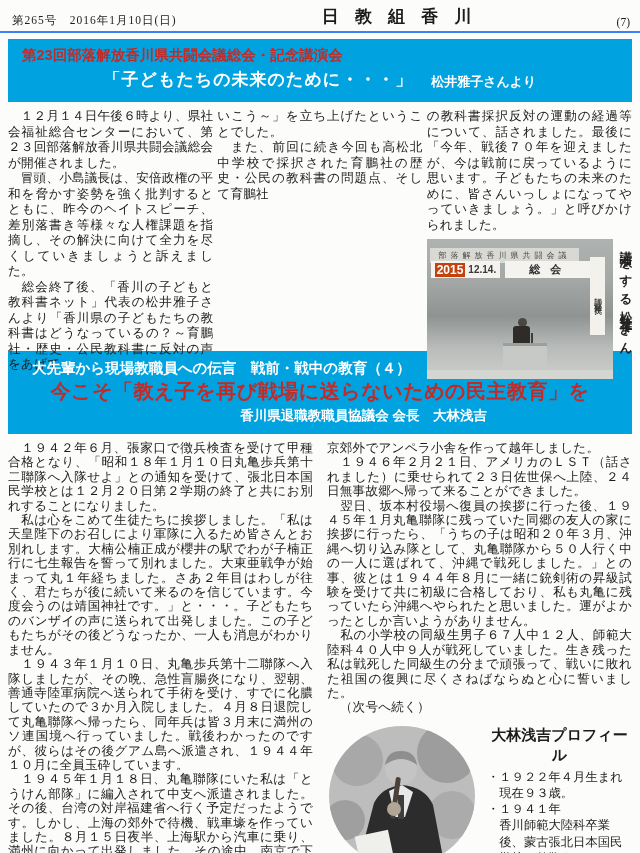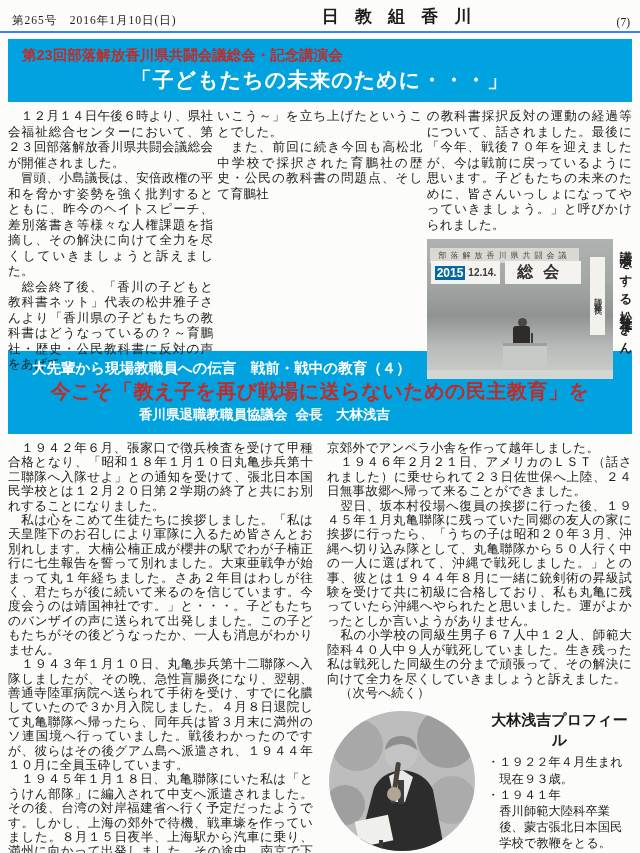--- a/index.html
+++ b/index.html
@@ -36,40 +36,40 @@
     color:var(--hl-red);
     font-family:"Liberation Sans","DejaVu Sans",sans-serif;
     font-weight:700;font-size:14.5px;line-height:19px;
   }
   .b1-titlerow{
     display:flex;justify-content:center;align-items:flex-end;gap:18px;
     margin-top:2px;
   }
   .b1-title{
     font-family:"Liberation Sans","DejaVu Sans",sans-serif;
-    font-weight:700;font-size:21px;line-height:26px;letter-spacing:1px;
+    font-weight:700;font-size:17px;line-height:26px;letter-spacing:1px;
   }
   .b1-byline{
     font-family:"Liberation Sans","DejaVu Sans",sans-serif;
     font-weight:700;font-size:13px;line-height:22px;
   }
   .banner2{padding:8px 0 9px 0;margin-top:10px;}
   .b2-kicker{
     font-family:"Liberation Sans","DejaVu Sans",sans-serif;
     font-weight:700;font-size:14.5px;line-height:19px;padding-left:24px;
   }
   .b2-title{
     color:var(--hl-red);
     text-align:center;
     font-family:"Liberation Sans","DejaVu Sans",sans-serif;
     font-weight:700;font-size:20px;line-height:26px;letter-spacing:0.5px;
   }
   .b2-byline{
-    text-align:center;padding-right:145px;
-    font-family:Liberation Mono, monospace;
+    text-align:right;padding-right:145px;
+    font-family:Liberation Sans, sans-serif;
     font-weight:700;font-size:13.5px;line-height:19px;margin-top:2px;padding-left:34px;
   }
   
   .cols{display:flex;margin:7px 8px 0 8px;}
   .s1{gap:4px;height:232px;}
   .s2{gap:14px;margin-top:7px;}
   .col{flex:1;min-width:0;}
   .para{
     text-align:justify;
     letter-spacing:0.2px;
@@ -90,25 +90,25 @@
     font-size:8px;line-height:15px;letter-spacing:4px;text-align:center;
     white-space:nowrap;overflow:hidden;
   }
   .ph1-strip{
     position:absolute;top:22px;left:4px;display:flex;gap:5px;align-items:stretch;
   }
   .ph1-datecard{
     background:#f4f3ef;color:#3a3a3a;display:flex;align-items:center;gap:3px;
     padding:1px 4px;font-family:"Liberation Sans","DejaVu Sans",sans-serif;
   }
-  .ph1-year{font-weight:700;font-size:12px;background:#0369a1;color:#fff;padding:0 2px;}
+  .ph1-year{font-weight:700;font-size:12px;background:#c2410c;color:#fff;padding:0 2px;}
   .ph1-date{font-weight:700;font-size:10px;}
   .ph1-soukai{
-    background:#f4f3ef;color:#2e2e2e;font-weight:700;font-size:16px;
-    padding:1px 12px;letter-spacing:10px;display:flex;align-items:center;white-space:nowrap;
+    background:#f4f3ef;color:#2e2e2e;font-weight:700;font-size:11px;
+    padding:1px 24px;letter-spacing:10px;display:flex;align-items:center;white-space:nowrap;
   }
   .ph1-sidesign{
     position:absolute;top:18px;right:8px;width:15px;height:78px;
     background:#f2f1ec;color:#333;
     writing-mode:vertical-rl;font-size:8px;letter-spacing:1px;line-height:15px;
     text-align:center;font-family:"Liberation Sans","DejaVu Sans",sans-serif;
   }
   .ph1-head{
     position:absolute;bottom:52px;left:49%;width:9px;height:9px;border-radius:50%;
     background:#4a4642;
@@ -147,20 +147,21 @@
 <header class="masthead">
   <span class="mh-issue">第265号　2016年1月10日(日)</span>
   <span class="mh-title">日教組香川</span>
   <span class="mh-page">(7)</span>
 </header>
 
 <div class="banner banner1">
   <div class="b1-kicker">第23回部落解放香川県共闘会議総会・記念講演会</div>
   <div class="b1-titlerow">
     <span class="b1-title">「子どもたちの未来のために・・・」</span>
+    <span class="b1-byline">松井雅子さんより</span>
   </div>
 </div>
 
 <div class="cols s1">
   <div class="col">
       <p class="para">　１２月１４日午後６時より、県社会福祉総合センターにおいて、第２３回部落解放香川県共闘会議総会が開催されました。</p>
       <p class="para">　冒頭、小島議長は、安倍政権の平和を脅かす姿勢を強く批判するとともに、昨今のヘイトスピーチ、差別落書き等様々な人権課題を指摘し、その解決に向けて全力を尽くしていきましょうと訴えました。</p>
       <p class="para">　総会終了後、「香川の子どもと教科書ネット」代表の松井雅子さんより「香川県の子どもたちの教科書はどうなっているの？～育鵬社・歴史・公民教科書に反対の声をあげて</p>
     </div>
   <div class="col">
@@ -204,21 +205,21 @@
       <p class="para">　１９４２年６月、張家口で徴兵検査を受けて甲種合格となり、「昭和１８年１月１０日丸亀歩兵第十二聯隊へ入隊せよ」との通知を受けて、張北日本国民学校とは１２月２０日第２学期の終了と共にお別れすることになりました。</p>
       <p class="para">　私は心をこめて生徒たちに挨拶しました。「私は天皇陛下のお召しにより軍隊に入るため皆さんとお別れします。大楠公楠正成が櫻井の駅でわが子楠正行に七生報告を誓って別れました。大東亜戦争が始まって丸１年経ちました。さあ２年目はわしが往く、君たちが後に続いて来るのを信じています。今度会うのは靖国神社です。」と・・・。子どもたちのバンザイの声に送られて出発しました。この子どもたちがその後どうなったか、一人も消息がわかりません。</p>
       <p class="para">　１９４３年１月１０日、丸亀歩兵第十二聯隊へ入隊しましたが、その晩、急性盲腸炎になり、翌朝、善通寺陸軍病院へ送られて手術を受け、すでに化膿していたので３か月入院しました。４月８日退院して丸亀聯隊へ帰ったら、同年兵は皆３月末に満州のソ連国境へ行っていました。戦後わかったのですが、彼らはその後グアム島へ派遣され、１９４４年１０月に全員玉砕しています。</p>
       <p class="para">　１９４５年１月１８日、丸亀聯隊にいた私は「とうけん部隊」に編入されて中支へ派遣されました。その後、台湾の対岸福建省へ行く予定だったようです。しかし、上海の郊外で待機、戦車壕を作っていました。８月１５日夜半、上海駅から汽車に乗り、満州に向かって出発しました。その途中、南京で下車し、１週間ほど南京付近に分散していた日本軍を救出した後、南</p>
     </div>
   <div class="col">
     <div>
         <p class="para">京郊外でアンペラ小舎を作って越年しました。</p>
         <p class="para">　１９４６年２月２１日、アメリカのＬＳＴ（話されました）に乗せられて２３日佐世保へ上陸、２４日無事故郷へ帰って来ることができました。</p>
         <p class="para">　翌日、坂本村役場へ復員の挨拶に行った後、１９４５年１月丸亀聯隊に残っていた同郷の友人の家に挨拶に行ったら、「うちの子は昭和２０年３月、沖縄へ切り込み隊として、丸亀聯隊から５０人行く中の一人に選ばれて、沖縄で戦死しました。」との事、彼とは１９４４年８月に一緒に銃剣術の昇級試験を受けて共に初級に合格しており、私も丸亀に残っていたら沖縄へやられたと思いました。運がよかったとしか言いようがありません。</p>
-        <p class="para">　私の小学校の同級生男子６７人中１２人、師範大陸科４０人中９人が戦死していました。生き残った私は戦死した同級生の分まで頑張って、その解決に向けて全力を尽くしていきましょうと訴えました。</p>
+        <p class="para">　私の小学校の同級生男子６７人中１２人、師範大陸科４０人中９人が戦死していました。生き残った私は戦死した同級生の分まで頑張って、戦いに敗れた祖国の復興に尽くさねばならぬと心に誓いました。</p>
         <p class="para">　（次号へ続く）</p>
       </div>
     <div class="profile">
       <div class="pf-photo">
         <svg width="150" height="143" viewBox="0 0 150 143">
           <defs>
               <clipPath id="ov">
                 <ellipse cx="75" cy="71" rx="73" ry="70"></ellipse>
               </clipPath>
             </defs>

